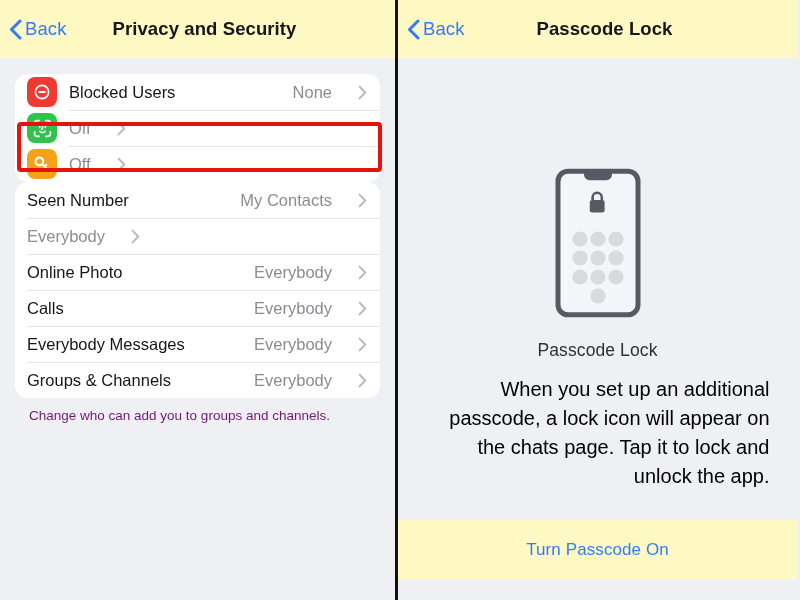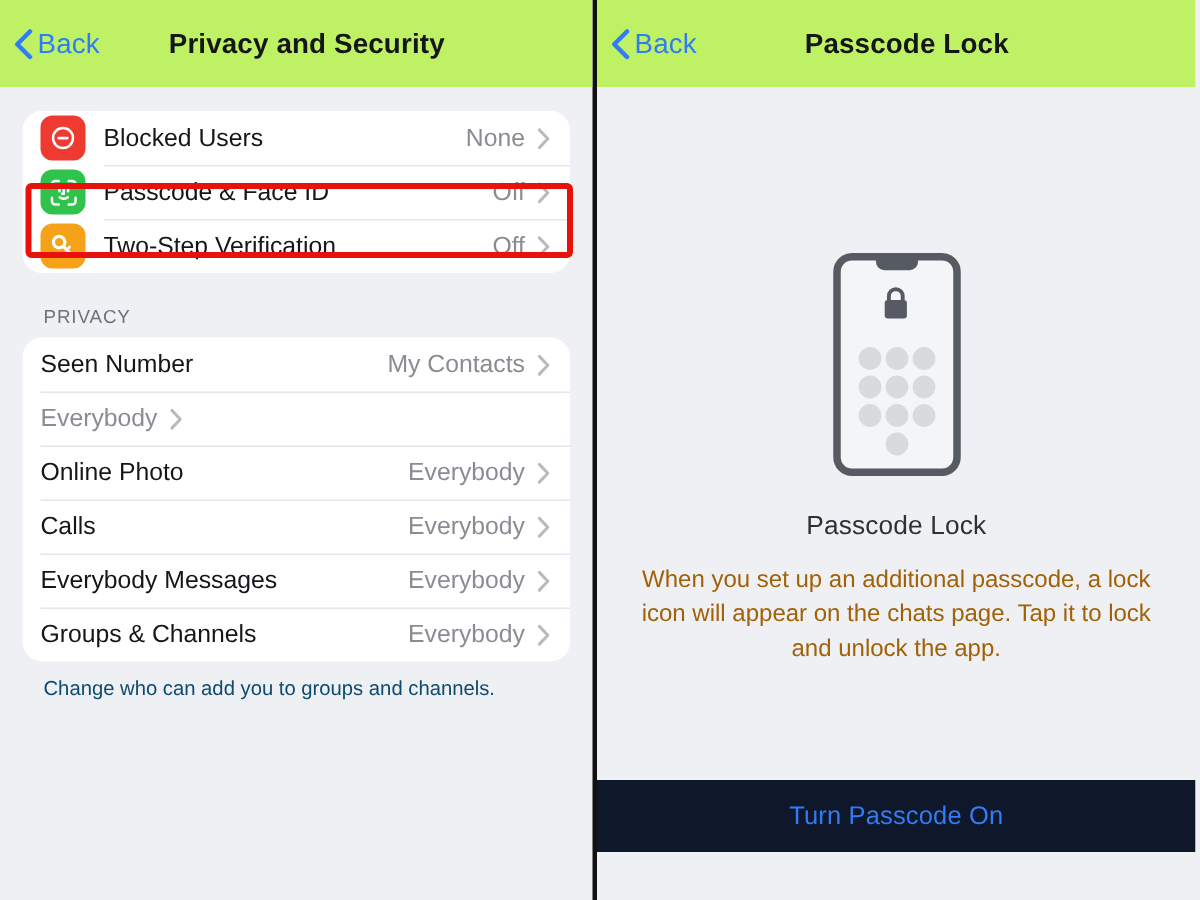--- a/index.html
+++ b/index.html
@@ -26,21 +26,21 @@
   }
   .panel-left  { width: 398px; border-right: 3px solid #111114; }
   .panel-right { width: 399px; }
 
   
   .navbar {
     position: relative;
     height: 58px;
     display: flex;
     align-items: center;
-    background: #bef264;
+    background: #fef9c3;
   }
   .back-btn {
     display: flex;
     align-items: center;
     gap: 3px;
     padding-left: 9px;
     cursor: pointer;
   }
   .chevron-left {
     width: 13px; height: 21px;
@@ -104,39 +104,39 @@
   }
   .row-label {
     font-size: 16.5px;
     color: #15161a;
     flex: 1;
     white-space: nowrap;
   }
   .row-value {
     font-size: 16.5px;
     color: #8b8c93;
-    margin-right: 8px;
+    margin-right: 26px;
     white-space: nowrap;
   }
   .chevron-right {
     width: 9px; height: 15px;
     flex: none;
   }
   .chevron-right svg { display: block; }
 
   
   .section-header {
     font-size: 12.5px;
     color: #70717a;
     letter-spacing: 0.6px;
     padding: 22px 0 7px 29px;
   }
   .section-footer {
     font-size: 13.5px;
-    color: #0c4a6e;
+    color: #701a75;
     line-height: 1.32;
     padding: 9px 36px 0 29px;
   }
 
   
   .redbox {
     position: absolute;
     border: 4px solid #e8120c;
     border-radius: 4px;
     pointer-events: none;
@@ -156,33 +156,33 @@
 
   .hero-title {
     margin-top: 22px;
     font-size: 17.5px;
     color: #2f3035;
     letter-spacing: 0.1px;
   }
   .hero-desc {
     margin-top: 14px;
     width: 344px;
-    text-align: center;
-    font-size: 16px;
+    text-align: right;
+    font-size: 20px;
     line-height: 1.45;
-    color: #a16207;
+    color: #000000;
   }
 
   
   .action-row {
     position: absolute;
     left: 0; right: 0;
     top: 520px;
-    height: 48px;
-    background: #0f172a;
+    height: 60px;
+    background: #fef9c3;
     display: flex;
     align-items: center;
     justify-content: center;
     cursor: pointer;
   }
   .action-label {
     font-size: 17px;
     color: #2f7cf6;
     letter-spacing: 0.1px;
   }
@@ -233,50 +233,47 @@
               <path d="M15.8 3h2.6A2.6 2.6 0 0 1 21 5.6v2.6"></path>
               <path d="M21 15.8v2.6A2.6 2.6 0 0 1 18.4 21h-2.6"></path>
               <path d="M8.2 21H5.6A2.6 2.6 0 0 1 3 18.4v-2.6"></path>
               <path d="M8.7 9.2v1.6"></path>
               <path d="M15.3 9.2v1.6"></path>
               <path d="M12 9.3v3.4h-1.2"></path>
               <path d="M8.9 15.4c1.7 1.5 4.5 1.5 6.2 0"></path>
             </g>
           </svg>
         </span>
-        <span class="row-label">Passcode &amp; Face ID</span>
         <span class="row-value">Off</span>
         <span class="chevron-right">
           <svg viewBox="0 0 9 15" width="9" height="15" aria-hidden="true">
             <polyline points="1.6,1.6 7.2,7.5 1.6,13.4" fill="none" stroke="#b9bac1" stroke-width="2" stroke-linecap="round" stroke-linejoin="round"></polyline>
           </svg>
         </span>
       </div>
 
       <div class="row with-icon">
         <span class="row-icon" style="background:#f5a218">
           <svg viewBox="0 0 24 24" width="20" height="20" aria-hidden="true">
             <g transform="rotate(-45 12 12)">
               <circle cx="12" cy="7.6" r="4.6" fill="none" stroke="#ffffff" stroke-width="2.6"></circle>
               <rect x="10.7" y="11.3" width="2.6" height="9.5" rx="1.3" fill="#ffffff"></rect>
               <rect x="13" y="15.1" width="3.3" height="2.3" rx="1.1" fill="#ffffff"></rect>
             </g>
           </svg>
         </span>
-        <span class="row-label">Two-Step Verification</span>
         <span class="row-value">Off</span>
         <span class="chevron-right">
           <svg viewBox="0 0 9 15" width="9" height="15" aria-hidden="true">
             <polyline points="1.6,1.6 7.2,7.5 1.6,13.4" fill="none" stroke="#b9bac1" stroke-width="2" stroke-linecap="round" stroke-linejoin="round"></polyline>
           </svg>
         </span>
       </div>
     </div>
 
-    <div class="section-header">PRIVACY</div>
 
     <div class="card">
 
       <div class="row">
         <span class="row-label">Seen Number</span>
         <span class="row-value">My Contacts</span>
         <span class="chevron-right">
           <svg viewBox="0 0 9 15" width="9" height="15" aria-hidden="true">
               <polyline points="1.6,1.6 7.2,7.5 1.6,13.4" fill="none" stroke="#b9bac1" stroke-width="2" stroke-linecap="round" stroke-linejoin="round"></polyline>
             </svg>

